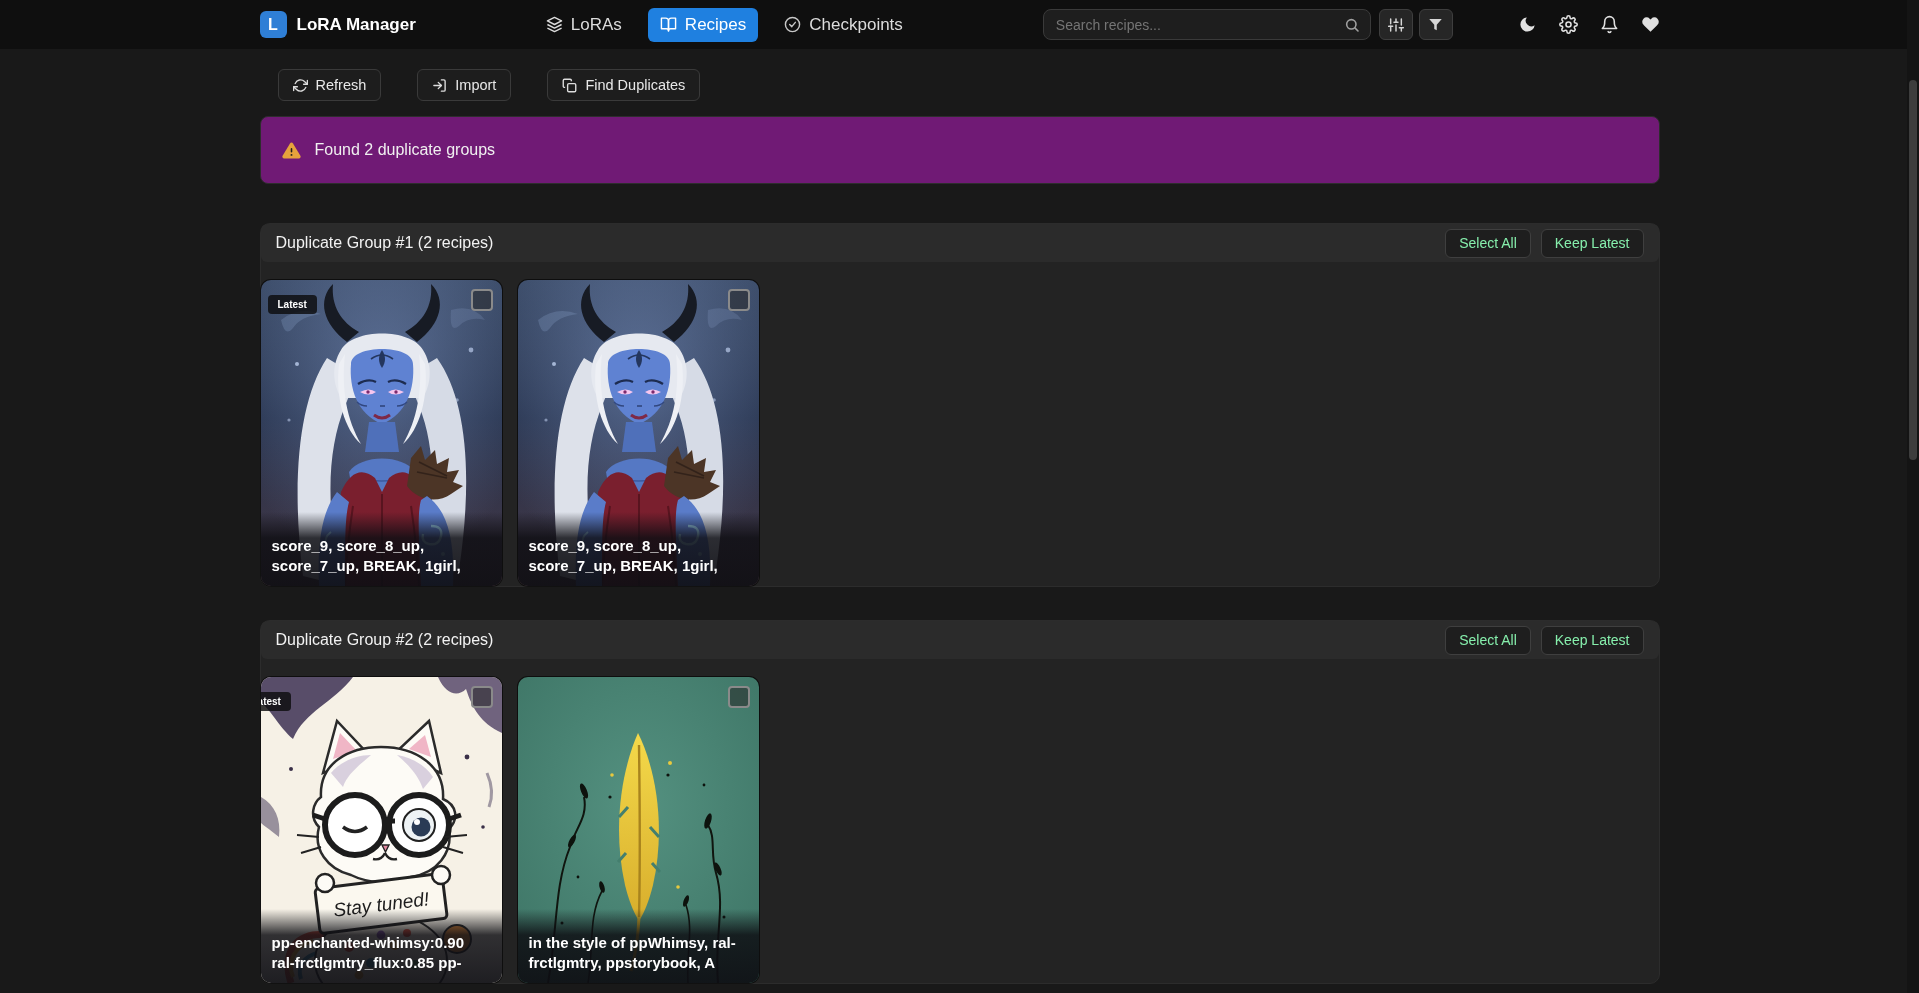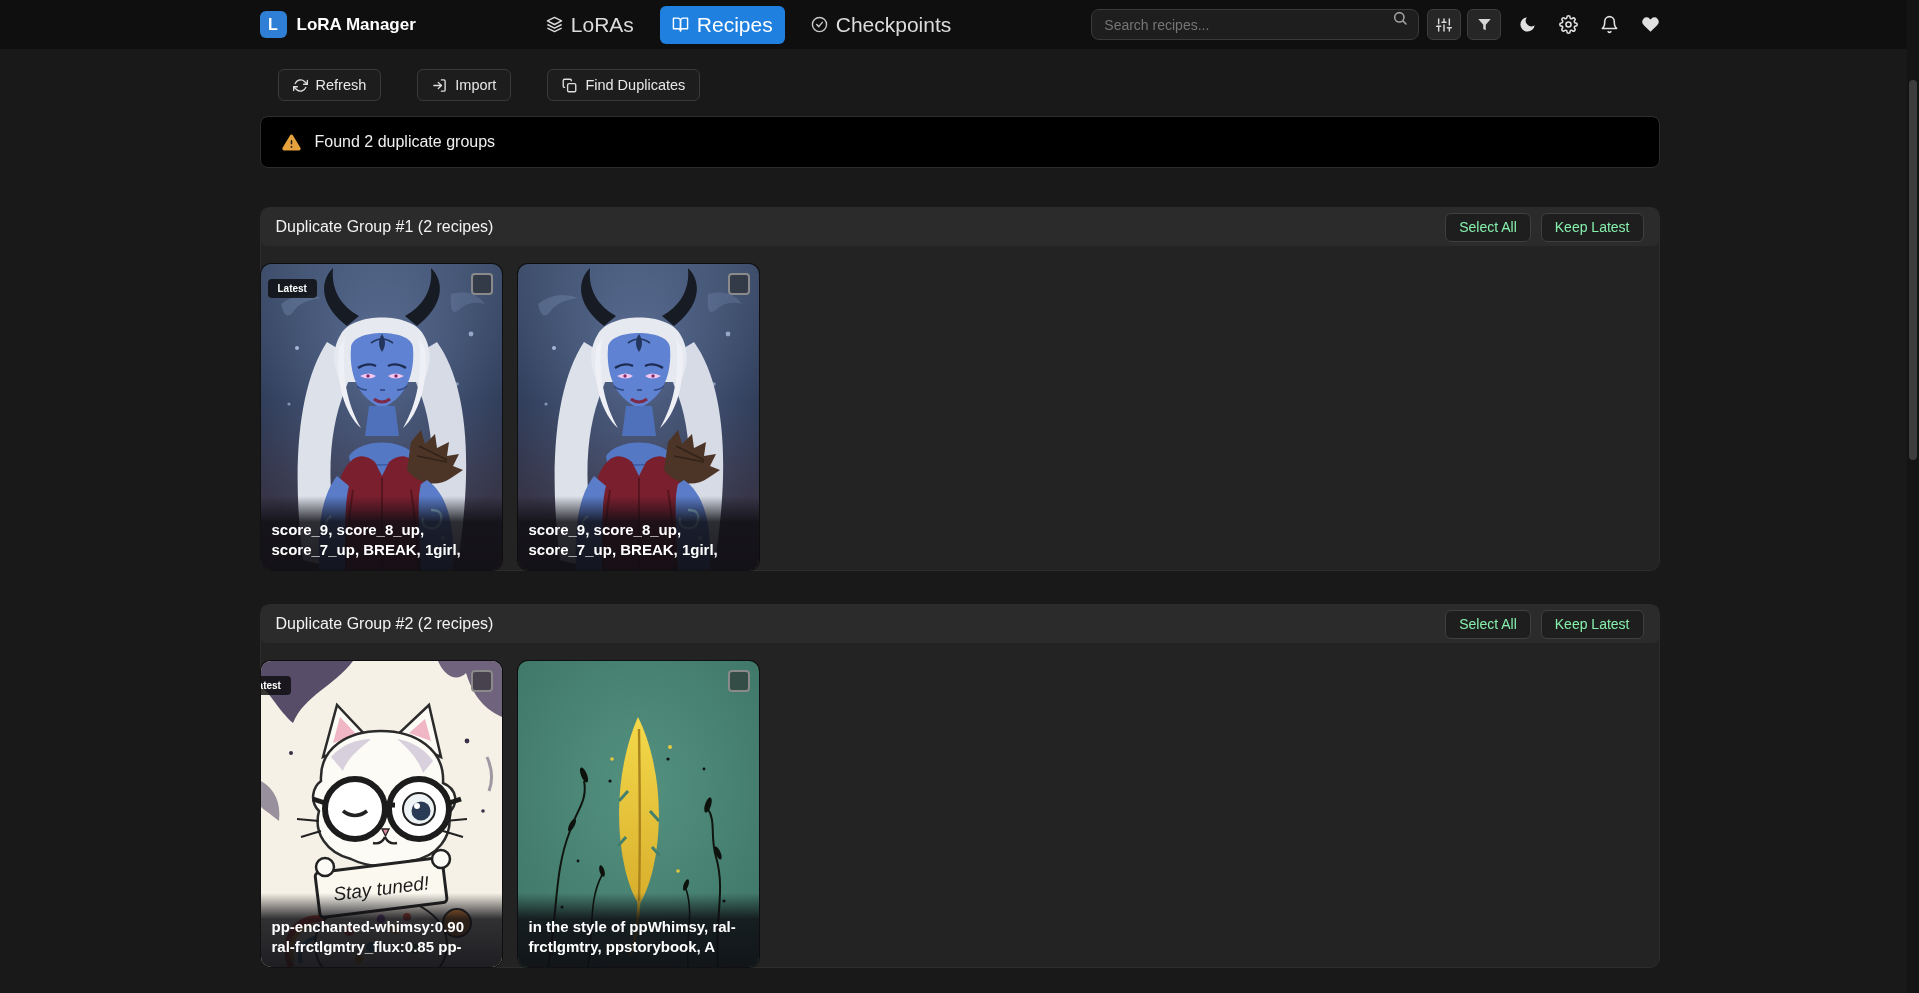--- a/index.html
+++ b/index.html
@@ -7,44 +7,44 @@
   body { background:#191919; font-family:"Liberation Sans", sans-serif; color:#e8e8e8; position:relative; }
 
   
   .header { height:49px; background:#0f0f0f; display:flex; align-items:center; }
   .header-inner { width:1400px; margin:0 auto; display:flex; align-items:center; }
   .logo { display:flex; align-items:center; gap:10px; cursor:pointer; }
   .logo-badge { width:27px; height:27px; background:#2f7fd6; border-radius:6px; color:#fff;
                 display:flex; align-items:center; justify-content:center; font-weight:bold; font-size:16px; }
   .app-title { font-weight:bold; font-size:17px; color:#ffffff; }
   .nav { display:flex; align-items:center; gap:14px; margin-left:118px; }
-  .nav-item { display:flex; align-items:center; gap:8px; color:#dcdcdc; font-size:21px;
+  .nav-item { display:flex; align-items:center; gap:8px; color:#dcdcdc; font-size:17px;
               padding:7px 12px; border-radius:6px; cursor:pointer; white-space:nowrap; }
   .nav-item.active { background:#1f80e0; color:#fff; }
   .nav-item svg { flex:0 0 auto; }
   .search-wrap { margin-left:128px; display:flex; align-items:center; gap:8px; }
   .search-box { width:328px; height:31px; background:#1e1e1e; border:1px solid #3a3a3a; border-radius:8px;
-                display:flex; padding:0 10px 0 12px; }
+                display:flex; align-items:center; padding:0 10px 0 12px; }
   .search-box input { flex:1; background:transparent; border:none; outline:none; color:#cccccc; font-size:14px;
                       font-family:"Liberation Sans", sans-serif; }
   .icon-btn-sm { width:34px; height:31px; background:#262626; border:1px solid #3e3e3e; border-radius:6px;
                  display:flex; align-items:center; justify-content:center; cursor:pointer; }
   .icon-btn-sm + .icon-btn-sm { margin-left:-2px; }
   .right-icons { margin-left:auto; display:flex; align-items:center; gap:22px; }
   .plain-icon-btn { background:none; border:none; cursor:pointer; display:flex; align-items:center; padding:0; }
 
   
   .container { width:1400px; margin:0 auto; }
   .toolbar { margin-top:20px; padding-left:18px; display:flex; gap:36px; }
   .tool-btn { height:32px; padding:0 14px; background:#1d1d1d; border:1px solid #3a3a3a; border-radius:6px;
               color:#e8e8e8; font-size:14.5px; display:flex; align-items:center; gap:8px; cursor:pointer;
               font-family:"Liberation Sans", sans-serif; }
 
   
-  .alert { margin-top:15px; height:52px; background:#000000; border:1px solid #2d2d2d; border-radius:8px;
+  .alert { margin-top:15px; height:68px; background:#701a75; border:1px solid #2d2d2d; border-radius:8px;
            display:flex; align-items:center; padding:0 20px; }
   .alert-msg { margin-left:13px; font-size:16px; color:#f0f0f0; }
   .alert-actions { margin-left:auto; display:flex; align-items:center; gap:14px; }
   .btn-outline { height:31px; padding:0 14px; background:#262626; border:1px solid #444; border-radius:6px;
                  color:#e4e4e4; font-size:14px; cursor:pointer; font-family:"Liberation Sans", sans-serif; }
   .delete-sel { display:flex; align-items:center; gap:6px; color:#8d8d8d; font-size:14.5px; }
   .count-input { width:98px; height:30px; background:#1a1a1a; border:1px solid #3a3a3a; border-radius:5px;
                  color:#a8a8a8; font-size:14px; text-align:center; outline:none;
                  font-family:"Liberation Sans", sans-serif; }
   .alert-close { background:none; border:none; cursor:pointer; margin-left:12px; display:flex; align-items:center; }

